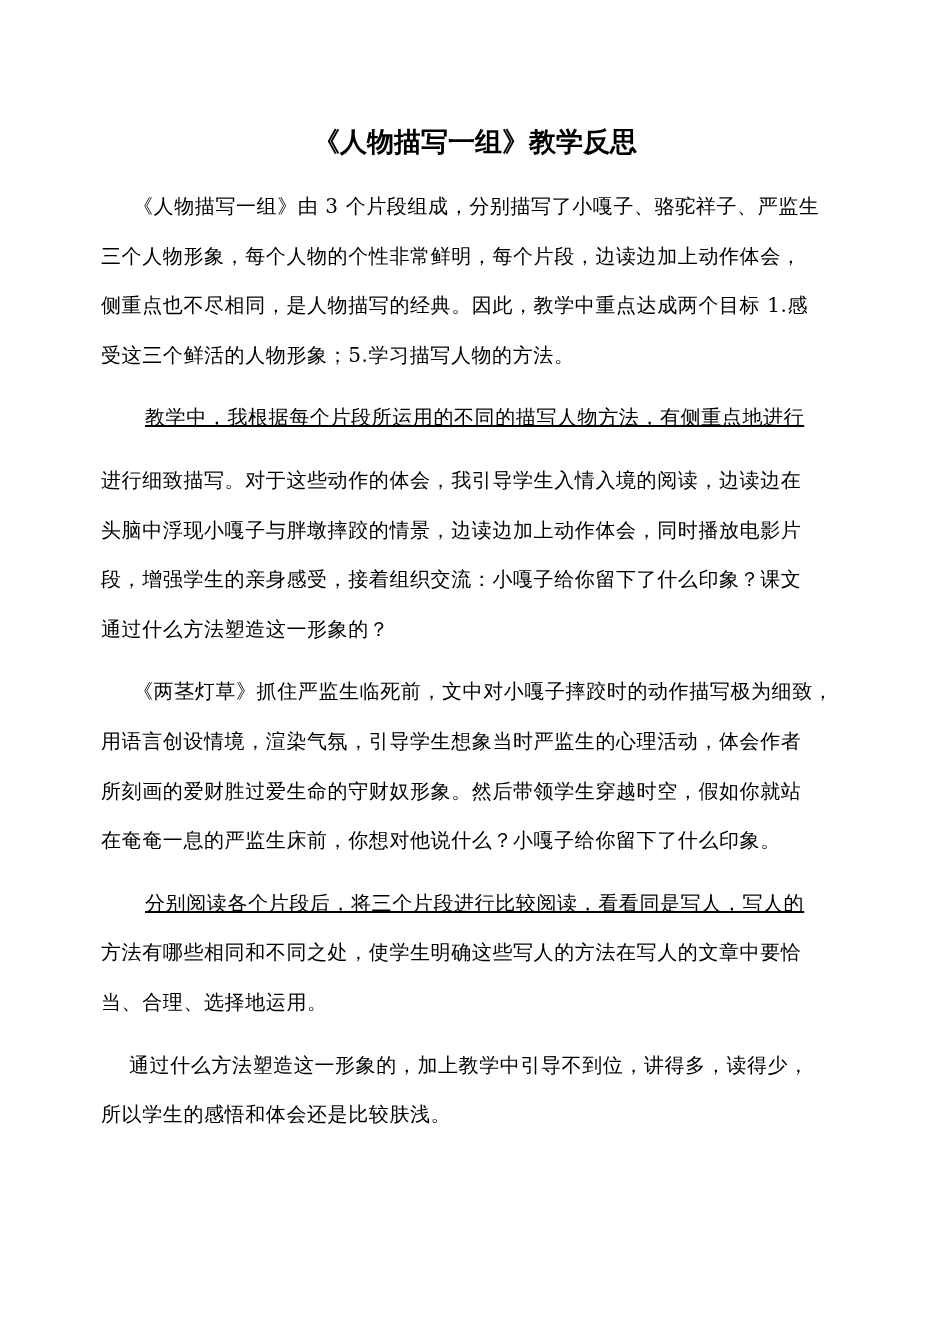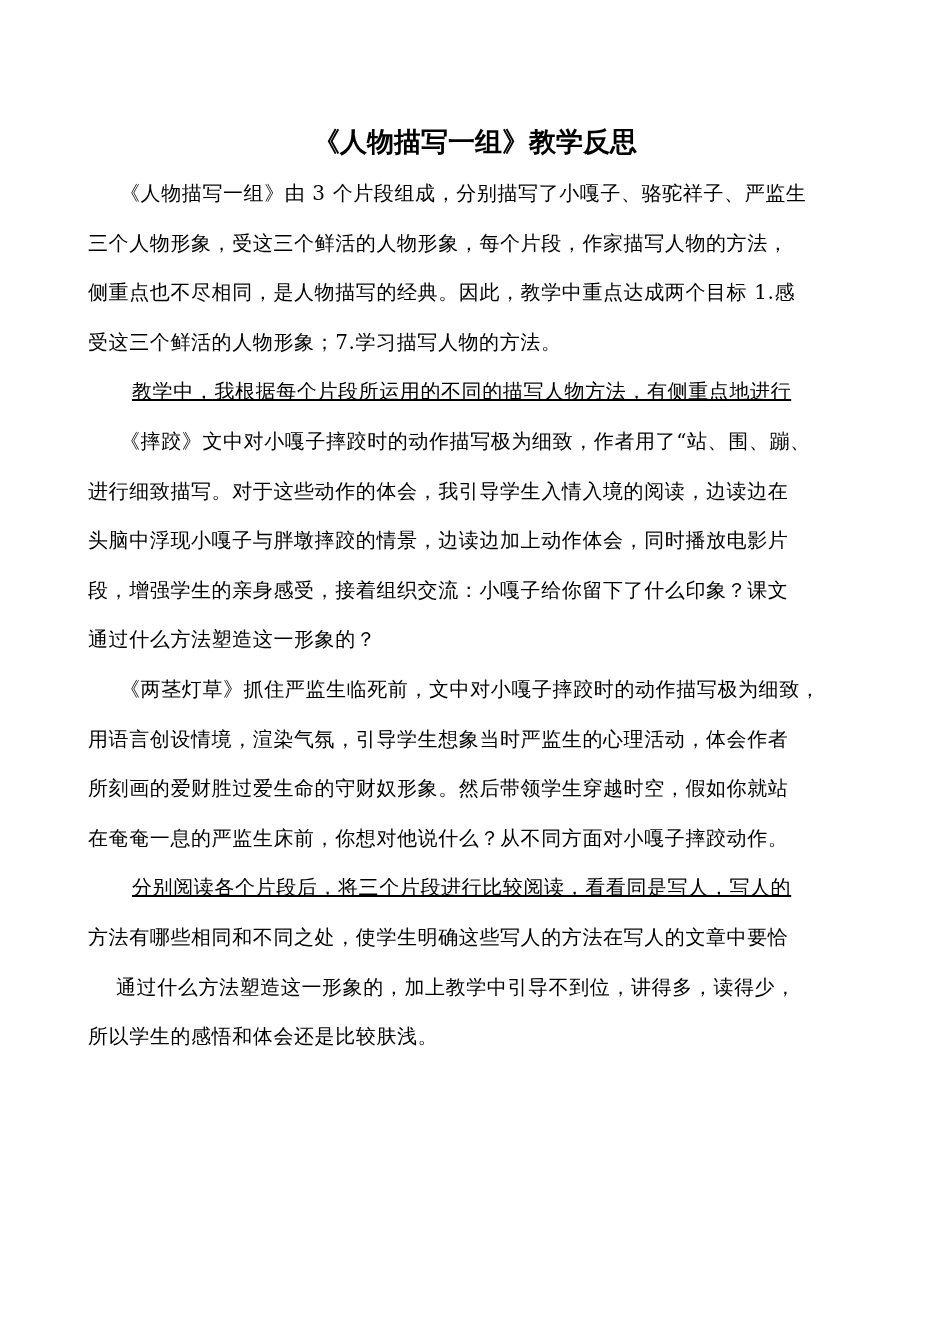--- a/index.html
+++ b/index.html
@@ -3,58 +3,58 @@
 <meta charset="utf-8">
 <style>
   html, body { margin: 0; padding: 0; background: #ffffff; }
   body { width: 950px; height: 1344px; position: relative; overflow: hidden;
          font-family: "DejaVu Serif", "Liberation Serif", serif; color: #000; }
   .page { position: absolute; left: 0; top: 0; width: 950px; height: 1136px; }
   .title { position: absolute; left: 0; width: 950px; top: 124px; text-align: center;
            font-size: 27px; font-weight: bold; line-height: 36px; letter-spacing: 0px;
            font-family: "DejaVu Sans", "Liberation Sans", sans-serif; }
   .body { position: absolute; left: 88px; top: 175px; width: 790px; }
-  .para { margin: 0; }
+  .para { margin: 13px; }
   .line { display: block; height: 49.6px; line-height: 36px; font-size: 20px;
           white-space: nowrap; letter-spacing: 0.6px; }
   .i2 { padding-left: 44px; text-decoration: underline; }
   .i1 { padding-left: 32px; }
   .i3 { padding-left: 28px; }
 </style>
 </head>
 <body>
 
 <div class="page">
   <div class="title">《人物描写一组》教学反思</div>
 
   <div class="body">
     <div class="para">
       <span class="line i1">《人物描写一组》由 3 个片段组成，分别描写了小嘎子、骆驼祥子、严监生</span>
-      <span class="line">三个人物形象，受这三个鲜活的人物形象，每个片段，作家描写人物的方法，</span>
+      <span class="line">三个人物形象，每个人物的个性非常鲜明，每个片段，边读边加上动作体会，</span>
       <span class="line">侧重点也不尽相同，是人物描写的经典。因此，教学中重点达成两个目标 1.感</span>
-      <span class="line">受这三个鲜活的人物形象；7.学习描写人物的方法。</span>
+      <span class="line">受这三个鲜活的人物形象；5.学习描写人物的方法。</span>
     </div>
     <div class="para">
       <span class="line i2">教学中，我根据每个片段所运用的不同的描写人物方法，有侧重点地进行</span>
     </div>
     <div class="para">
-      <span class="line i1">《摔跤》文中对小嘎子摔跤时的动作描写极为细致，作者用了“站、围、蹦、</span>
       <span class="line">进行细致描写。对于这些动作的体会，我引导学生入情入境的阅读，边读边在</span>
       <span class="line">头脑中浮现小嘎子与胖墩摔跤的情景，边读边加上动作体会，同时播放电影片</span>
       <span class="line">段，增强学生的亲身感受，接着组织交流：小嘎子给你留下了什么印象？课文</span>
       <span class="line">通过什么方法塑造这一形象的？</span>
     </div>
     <div class="para">
       <span class="line i1">《两茎灯草》抓住严监生临死前，文中对小嘎子摔跤时的动作描写极为细致，</span>
       <span class="line">用语言创设情境，渲染气氛，引导学生想象当时严监生的心理活动，体会作者</span>
       <span class="line">所刻画的爱财胜过爱生命的守财奴形象。然后带领学生穿越时空，假如你就站</span>
-      <span class="line">在奄奄一息的严监生床前，你想对他说什么？从不同方面对小嘎子摔跤动作。</span>
+      <span class="line">在奄奄一息的严监生床前，你想对他说什么？小嘎子给你留下了什么印象。</span>
     </div>
     <div class="para">
       <span class="line i2">分别阅读各个片段后，将三个片段进行比较阅读，看看同是写人，写人的</span>
       <span class="line">方法有哪些相同和不同之处，使学生明确这些写人的方法在写人的文章中要恰</span>
+      <span class="line">当、合理、选择地运用。</span>
     </div>
     <div class="para">
       <span class="line i3">通过什么方法塑造这一形象的，加上教学中引导不到位，讲得多，读得少，</span>
       <span class="line">所以学生的感悟和体会还是比较肤浅。</span>
     </div>
   </div>
 </div>
 
 </body></html>

